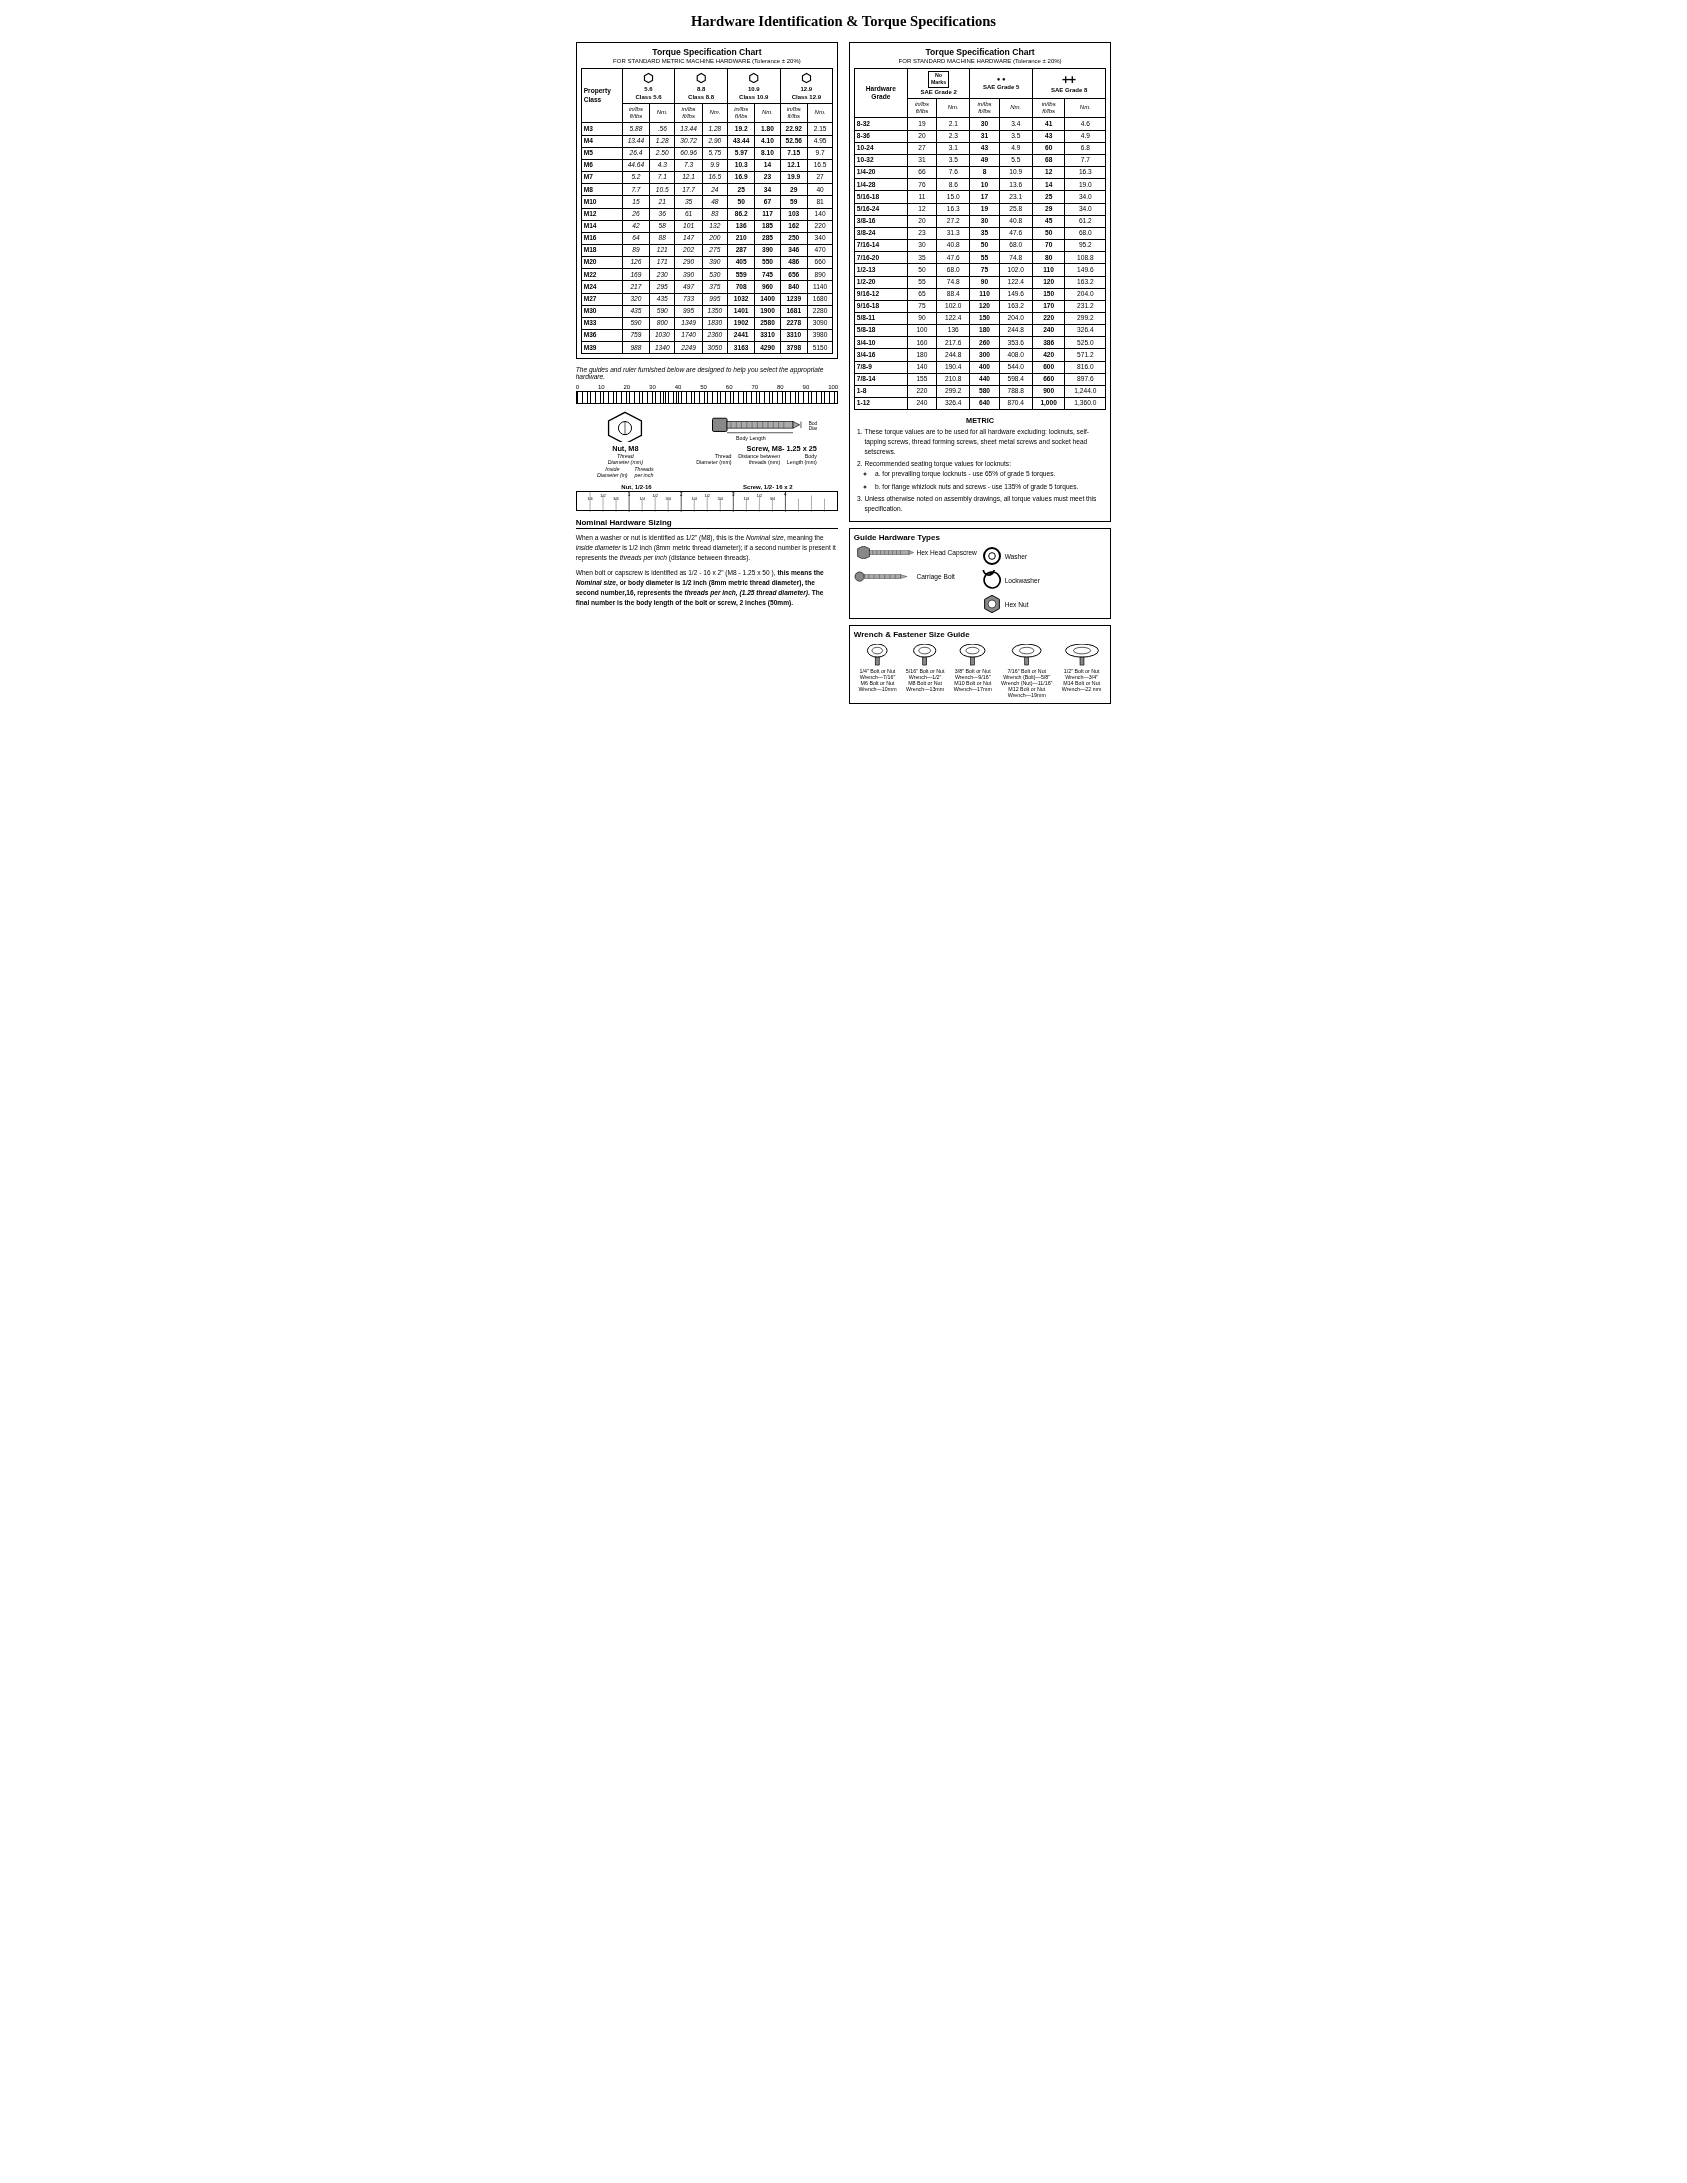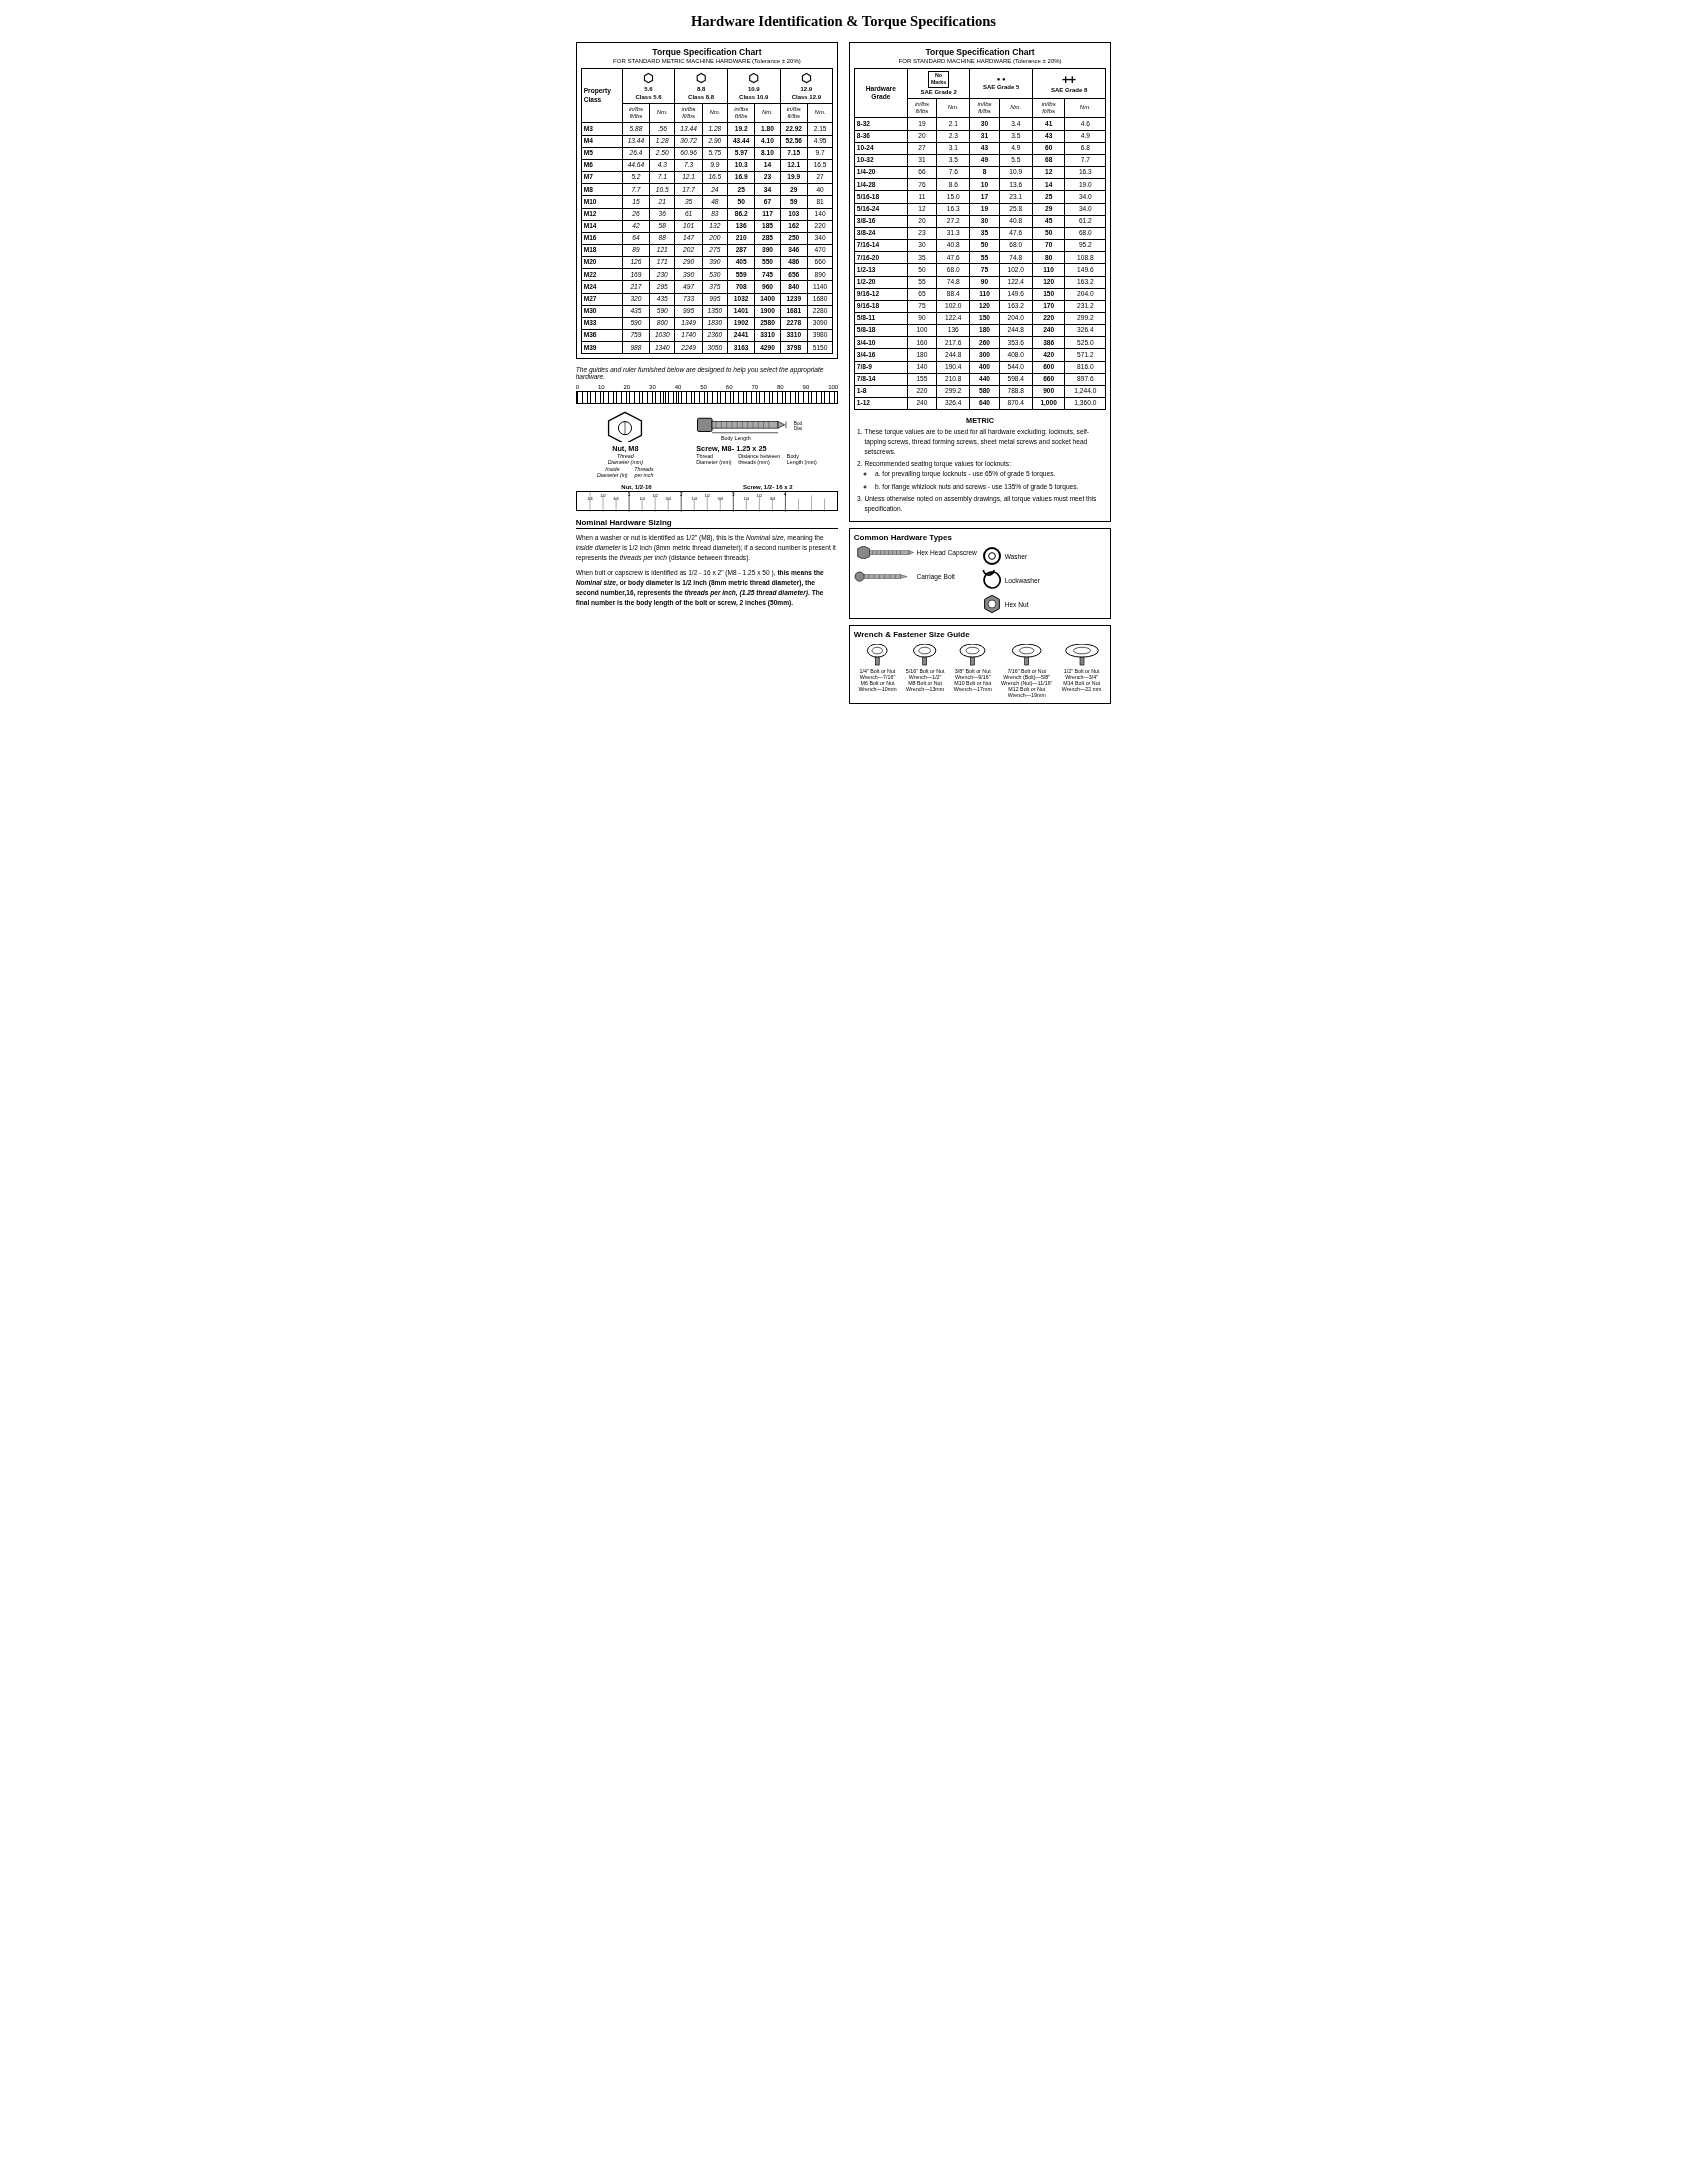--- a/index.html
+++ b/index.html
@@ -441,21 +441,21 @@
           <circle cx="35" cy="29" r="10" fill="none" stroke="#000" stroke-width="1.5"></circle>
           <line x1="35" y1="19" x2="35" y2="39" stroke="#000" stroke-width="1"></line>
         </svg>
         <div style="font-size:7.3px; font-weight:bold;">Nut, M8</div>
         <div style="font-size:5.3px;"><em>Thread<br>Diameter (mm)</em></div>
         <div style="font-size:5.3px; display:flex; gap:6.6px; justify-content:center; margin-top:1.3px;">
           <span><em>Inside<br>Diameter (in)</em></span>
           <span><em>Threads<br>per inch</em></span>
         </div>
       </div>
-      <div style="text-align:left;">
+      <div style="text-align:right;">
         <svg width="106" height="33" viewBox="0 0 160 50" style="font-size:11px">
 
           <rect x="2" y="14" width="22" height="20" rx="2" fill="#888" stroke="#000" stroke-width="1.5"></rect>
 
           <rect x="24" y="19" width="100" height="10" fill="#aaa" stroke="#000" stroke-width="1"></rect>
 
           <line x1="30" y1="19" x2="30" y2="29" stroke="#000" stroke-width="0.5"></line>
           <line x1="38" y1="19" x2="38" y2="29" stroke="#000" stroke-width="0.5"></line>
           <line x1="46" y1="19" x2="46" y2="29" stroke="#000" stroke-width="0.5"></line>
           <line x1="54" y1="19" x2="54" y2="29" stroke="#000" stroke-width="0.5"></line>
@@ -808,21 +808,21 @@
               <li>a.  for prevailing torque locknuts - use 65% of grade 5 torques.</li>
               <li>b.  for flange whizlock nuts and screws - use 135% of grade 5 torques.</li>
             </ul>
           </li>
           <li>Unless otherwise noted on assembly drawings, all torque values must meet this specification.</li>
         </ol>
       </div>
     </div>
 
     <div class="common-hardware">
-      <h3>Common Hardware Types</h3>
+      <h3>Guide Hardware Types</h3>
       <div style="display:grid; grid-template-columns:1fr 1fr; gap:4px; font-size:6.6px;">
         <div>
           <div style="display:flex; align-items:center; gap:2.6px;">
             <svg width="60" height="13.2" viewBox="0 0 90 20">
               <polygon points="5,4 14,0 23,4 23,16 14,20 5,16" fill="#888" stroke="#000" stroke-width="1"></polygon>
               <rect x="23" y="7" width="60" height="6" fill="#aaa" stroke="#000" stroke-width="0.5"></rect>
               <line x1="28" y1="7" x2="28" y2="13" stroke="#000" stroke-width="0.5"></line>
               <line x1="34" y1="7" x2="34" y2="13" stroke="#000" stroke-width="0.5"></line>
               <line x1="40" y1="7" x2="40" y2="13" stroke="#000" stroke-width="0.5"></line>
               <line x1="46" y1="7" x2="46" y2="13" stroke="#000" stroke-width="0.5"></line>

